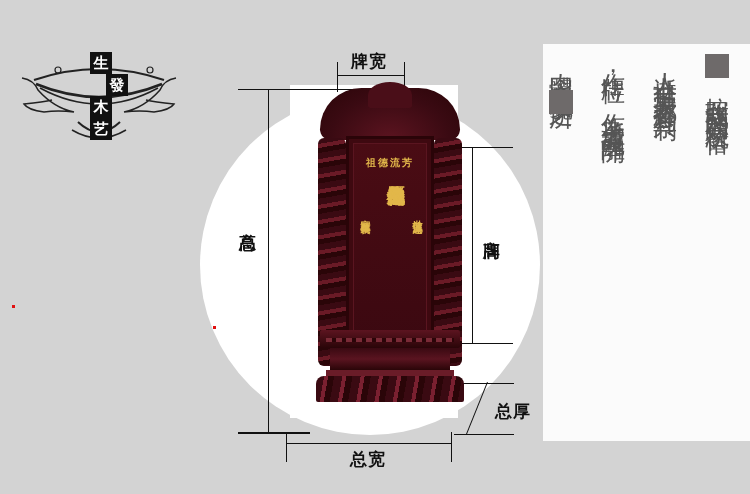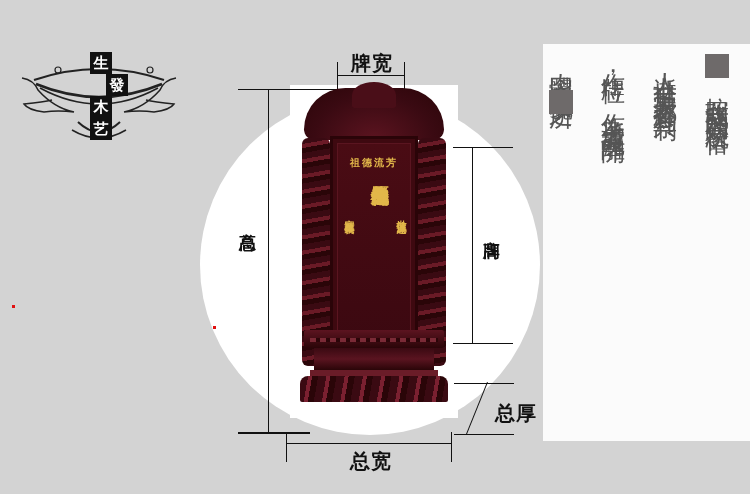--- a/index.html
+++ b/index.html
@@ -1,24 +1,24 @@
 <!DOCTYPE html>
 <html><head>
 <meta charset="utf-8">
 <style>
   html, body { margin: 0; padding: 0; }
   body { width: 750px; height: 494px; background: #d3d3d3; position: relative; overflow: hidden; font-family: "DejaVu Serif", serif; }
   .abs { position: absolute; }
   .circle { left: 200px; top: 95px; width: 340px; height: 340px; border-radius: 50%; background: #ffffff; }
   .photo-bg { left: 290px; top: 85px; width: 168px; height: 333px; background: #ffffff; }
   .line { background: #111; }
-  .dim-label { font-size: 20px; color: #111; font-weight: bold; letter-spacing: 1px; }
+  .dim-label { font-size: 17px; color: #111; font-weight: bold; letter-spacing: 1px; }
   .vert-label { writing-mode: vertical-rl; text-orientation: upright; font-size: 17px; font-weight: bold; color: #111; }
   
-  .tablet { left: 300px; top: 88px; width: 150px; height: 330px; }
+  .tablet { left: 316px; top: 88px; width: 150px; height: 330px; }
   .crown { left: 4px; top: 0; width: 140px; height: 52px; background: radial-gradient(ellipse at 50% 100%, #5c1420 0%, #3a0a12 60%, #2a0508 100%); border-radius: 70px 70px 18px 18px; }
   .crown-tip { left: 52px; top: -6px; width: 44px; height: 26px; border-radius: 50% 50% 10% 10%; background: #4a0e18; }
   .pillar { top: 50px; width: 28px; height: 228px; background: repeating-linear-gradient(170deg, #3a0a12 0 6px, #6a1a26 6px 10px, #2a0508 10px 15px); border-radius: 6px; }
   .panel { left: 30px; top: 48px; width: 88px; height: 232px; background: #3e0910; border: 3px solid #2a0408; box-sizing: border-box; }
   .panel-inner { position: absolute; left: 4px; top: 4px; right: 4px; bottom: 4px; background: linear-gradient(180deg, #4a0c14 0%, #3a0810 100%); border: 1px solid #5a1520; }
   .gold { color: #e2b74a; font-family: "DejaVu Serif", serif; font-weight: bold; }
   .tablet-top { position: absolute; left: 0; right: 0; top: 12px; text-align: center; font-size: 10px; letter-spacing: 2px; }
   .tablet-main { position: absolute; left: 30px; top: 28px; width: 22px; font-size: 18px; line-height: 19px; text-align: center; writing-mode: vertical-rl; text-orientation: upright; letter-spacing: 0; }
   .tablet-side { position: absolute; top: 68px; font-size: 10px; writing-mode: vertical-rl; text-orientation: upright; line-height: 11px; letter-spacing: 1px; }
   .base1 { left: 4px; top: 242px; width: 140px; height: 18px; background: linear-gradient(180deg, #5c1420, #2a0508); border-radius: 2px; }

